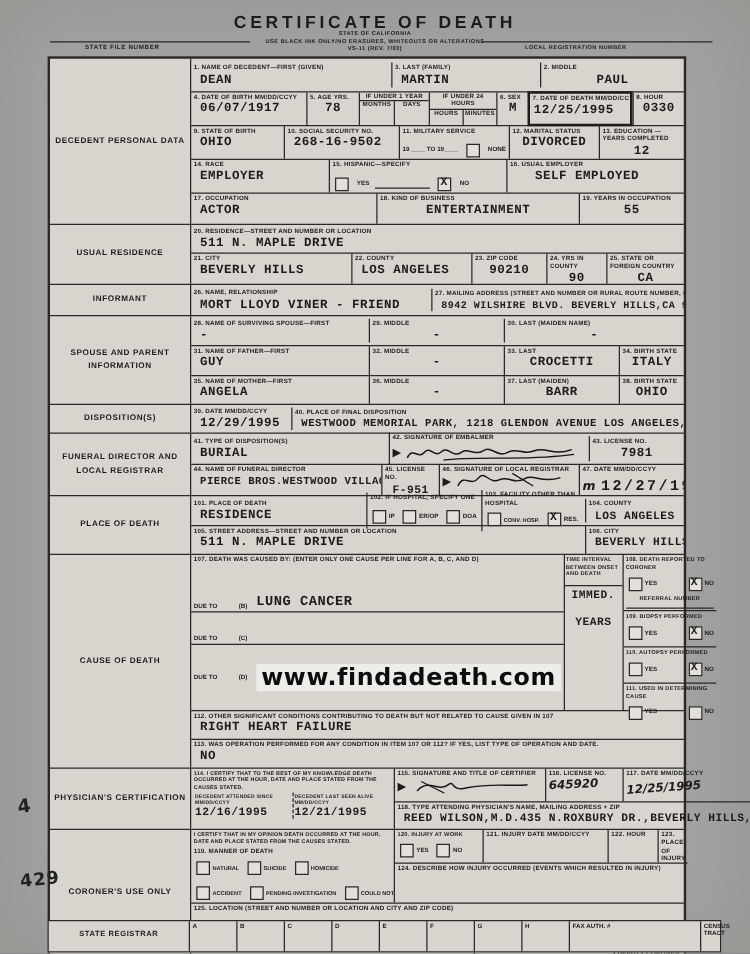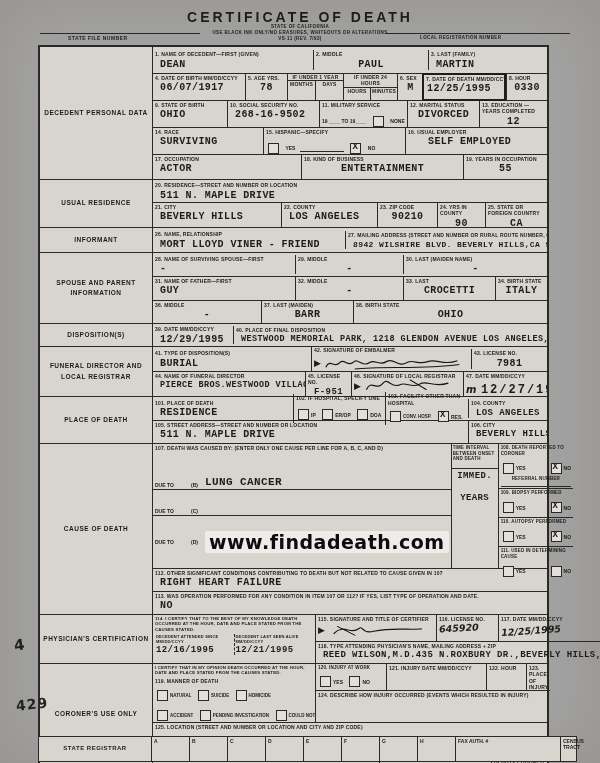--- a/index.html
+++ b/index.html
@@ -94,27 +94,27 @@
   <div class="form">
 
     <div class="sect">
       <div class="side">DECEDENT PERSONAL DATA</div>
       <div class="rows">
         <div class="r" style="height:26px">
           <div class="c" style="width:160px">
             <div class="lbl">1. NAME OF DECEDENT—FIRST (GIVEN)</div>
             <div class="val">DEAN</div>
           </div>
+          <div class="c grow">
+            <div class="lbl">3. LAST (FAMILY)</div>
+            <div class="val">MARTIN</div>
+          </div>
           <div class="c" style="width:115px">
             <div class="lbl">2. MIDDLE</div>
             <div class="val ctr">PAUL</div>
-          </div>
-          <div class="c grow">
-            <div class="lbl">3. LAST (FAMILY)</div>
-            <div class="val">MARTIN</div>
           </div>
         </div>
         <div class="r" style="height:26px">
           <div class="c" style="width:92px">
             <div class="lbl" style="white-space:nowrap">4. DATE OF BIRTH  MM/DD/CCYY</div>
             <div class="val">06/07/1917</div>
           </div>
           <div class="c" style="width:42px">
             <div class="lbl">5. AGE YRS.</div>
             <div class="val ctr">78</div>
@@ -168,21 +168,21 @@
             <div class="val ctr">DIVORCED</div>
           </div>
           <div class="c grow">
             <div class="lbl">13. EDUCATION —YEARS COMPLETED</div>
             <div class="val ctr">12</div>
           </div>
         </div>
         <div class="r" style="height:26px">
           <div class="c" style="width:110px">
             <div class="lbl">14. RACE</div>
-            <div class="val">SURVIVING</div>
+            <div class="val">EMPLOYER</div>
           </div>
           <div class="c" style="width:142px">
             <div class="lbl">15. HISPANIC—SPECIFY</div>
             <div class="cbrow">
               <span class="cb"></span>
               <span class="cbl">YES</span>
               <span style="display:inline-block;width:44px;border-bottom:1px solid #2a2928;height:7px"></span>
               <span class="cb checked"></span>
               <span class="cbl">NO</span>
             </div>
@@ -288,20 +288,24 @@
           <div class="c" style="width:92px">
             <div class="lbl">33. LAST</div>
             <div class="val ctr">CROCETTI</div>
           </div>
           <div class="c grow">
             <div class="lbl">34. BIRTH STATE</div>
             <div class="val ctr">ITALY</div>
           </div>
         </div>
         <div class="r" style="height:22px">
+          <div class="c" style="width:142px">
+            <div class="lbl">35. NAME OF MOTHER—FIRST</div>
+            <div class="val">ANGELA</div>
+          </div>
           <div class="c" style="width:108px">
             <div class="lbl">36. MIDDLE</div>
             <div class="val ctr">-</div>
           </div>
           <div class="c" style="width:92px">
             <div class="lbl">37. LAST (MAIDEN)</div>
             <div class="val ctr">BARR</div>
           </div>
           <div class="c grow">
             <div class="lbl">38. BIRTH STATE</div>

